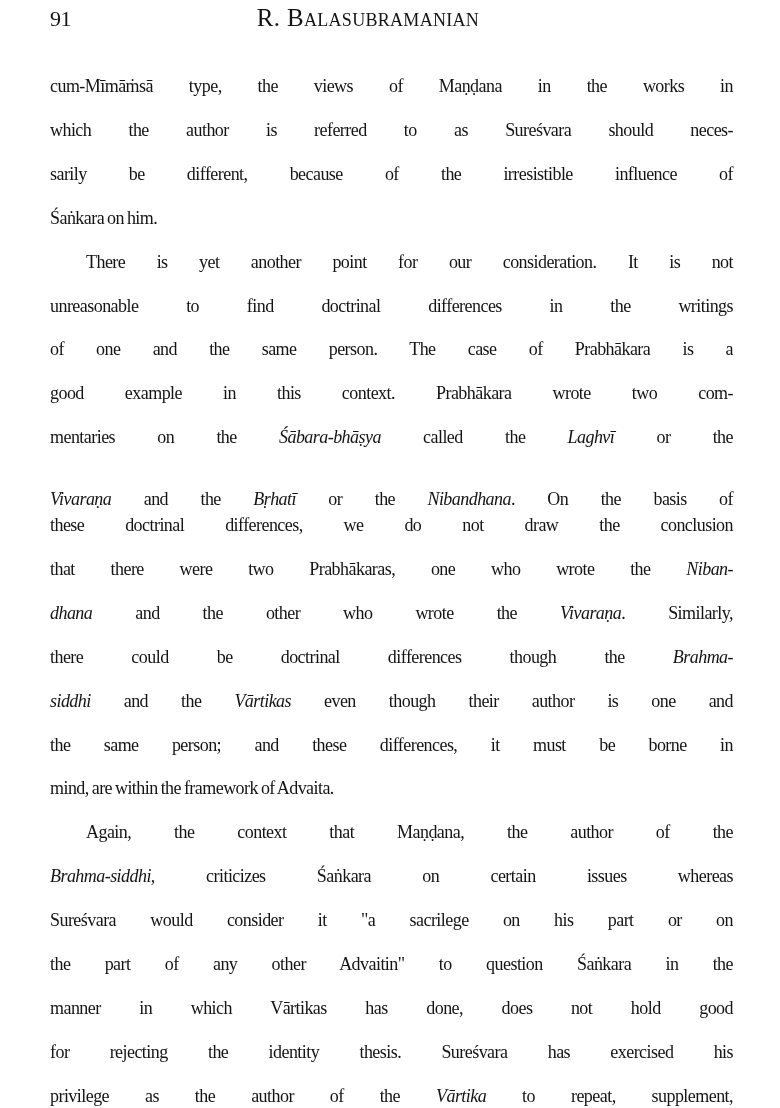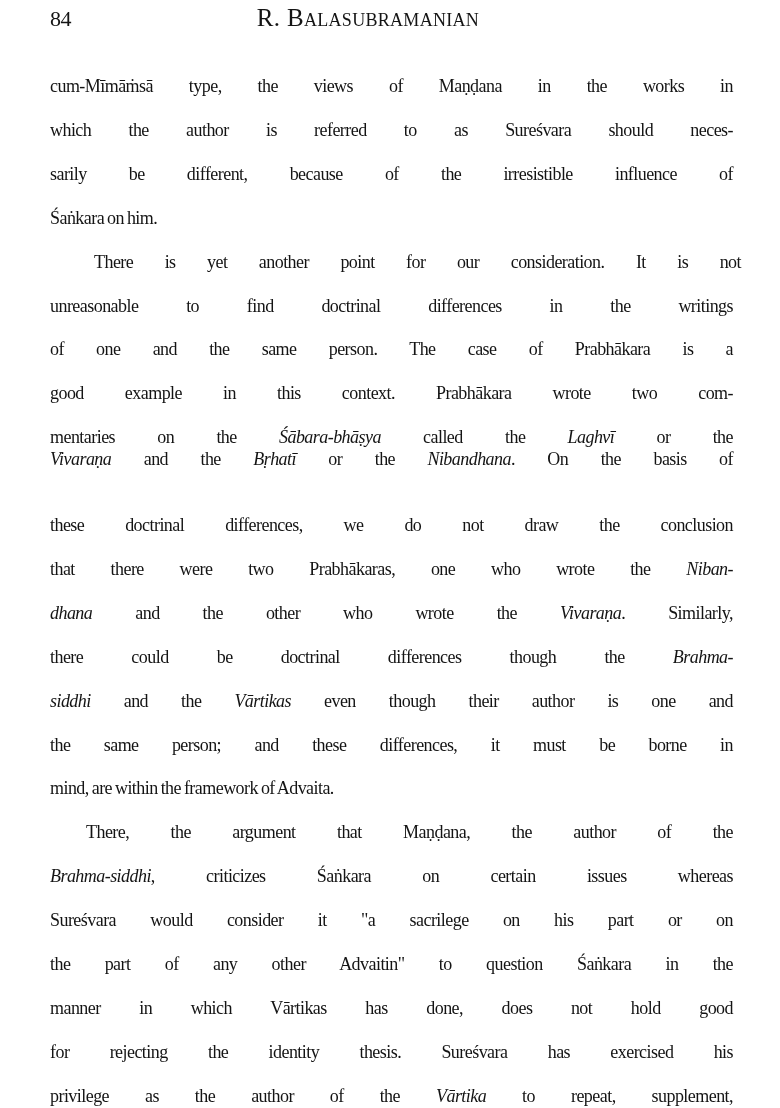--- a/index.html
+++ b/index.html
@@ -61,43 +61,43 @@
       text-align-last: left;
     }
     .line em {
       font-style: italic;
     }
   </style>
 </head>
 <body>
 
 <div>
-  <div class="page-number">84</div>
+  <div class="page-number">91</div>
 
   <div class="running-head"><span>R. B</span><span class="sc">alasubramanian</span></div>
 
   <div class="body-text" id="body-text">
       <div class="line" style="top: 0px;"><span>cum-Mīmāṁsā type, the views of Maṇḍana in the works in</span></div>
       <div class="line" style="top: 43.9px;"><span>which the author is referred to as Sureśvara should neces-</span></div>
       <div class="line" style="top: 87.8px;"><span>sarily be different, because of the irresistible influence of</span></div>
       <div class="line last" style="top: 131.7px;"><span>Śaṅkara on him.</span></div>
-      <div class="line indent" style="top: 175.6px; margin-left: 8px;"><span>There is yet another point for our consideration. It is not</span></div>
+      <div class="line indent" style="top: 175.6px;"><span>There is yet another point for our consideration. It is not</span></div>
       <div class="line" style="top: 219.5px;"><span>unreasonable to find doctrinal differences in the writings</span></div>
       <div class="line" style="top: 263.4px;"><span>of one and the same person. The case of Prabhākara is a</span></div>
       <div class="line" style="top: 307.3px;"><span>good example in this context. Prabhākara wrote two com-</span></div>
       <div class="line" style="top: 351.2px;"><span>mentaries on the </span><em>Śābara-bhāṣya</em><span> called the </span><em>Laghvī</em><span> or the</span></div>
-      <div class="line" style="top: 373px;"><em>Vivaraṇa</em><span> and the </span><em>Bṛhatī</em><span> or the </span><em>Nibandhana</em><span>. On the basis of</span></div>
+      <div class="line" style="top: 413px;"><em>Vivaraṇa</em><span> and the </span><em>Bṛhatī</em><span> or the </span><em>Nibandhana</em><span>. On the basis of</span></div>
       <div class="line" style="top: 439px;"><span>these doctrinal differences, we do not draw the conclusion</span></div>
       <div class="line" style="top: 482.9px;"><span>that there were two Prabhākaras, one who wrote the </span><em>Niban-</em></div>
       <div class="line" style="top: 526.8px;"><em>dhana</em><span> and the other who wrote the </span><em>Vivaraṇa</em><span>. Similarly,</span></div>
       <div class="line" style="top: 570.7px;"><span>there could be doctrinal differences though the </span><em>Brahma-</em></div>
       <div class="line" style="top: 614.6px;"><em>siddhi</em><span> and the </span><em>Vārtikas</em><span> even though their author is one and</span></div>
       <div class="line" style="top: 658.5px;"><span>the same person; and these differences, it must be borne in</span></div>
       <div class="line last" style="top: 702.4px;"><span>mind, are within the framework of Advaita.</span></div>
-      <div class="line indent" style="top: 746.3px;"><span>There, the argument that Maṇḍana, the author of the</span></div>
+      <div class="line indent" style="top: 746.3px;"><span>Again, the context that Maṇḍana, the author of the</span></div>
       <div class="line" style="top: 790.2px;"><em>Brahma-siddhi</em><span>, criticizes Śaṅkara on certain issues whereas</span></div>
       <div class="line" style="top: 834.1px;"><span>Sureśvara would consider it "a sacrilege on his part or on</span></div>
       <div class="line" style="top: 878px;"><span>the part of any other Advaitin" to question Śaṅkara in the</span></div>
       <div class="line" style="top: 921.9px;"><span>manner in which Vārtikas has done, does not hold good</span></div>
       <div class="line" style="top: 965.8px;"><span>for rejecting the identity thesis. Sureśvara has exercised his</span></div>
       <div class="line" style="top: 1009.7px;"><span>privilege as the author of the </span><em>Vārtika</em><span> to repeat, supplement,</span></div>
     </div>
 </div>
 
 </body></html>

